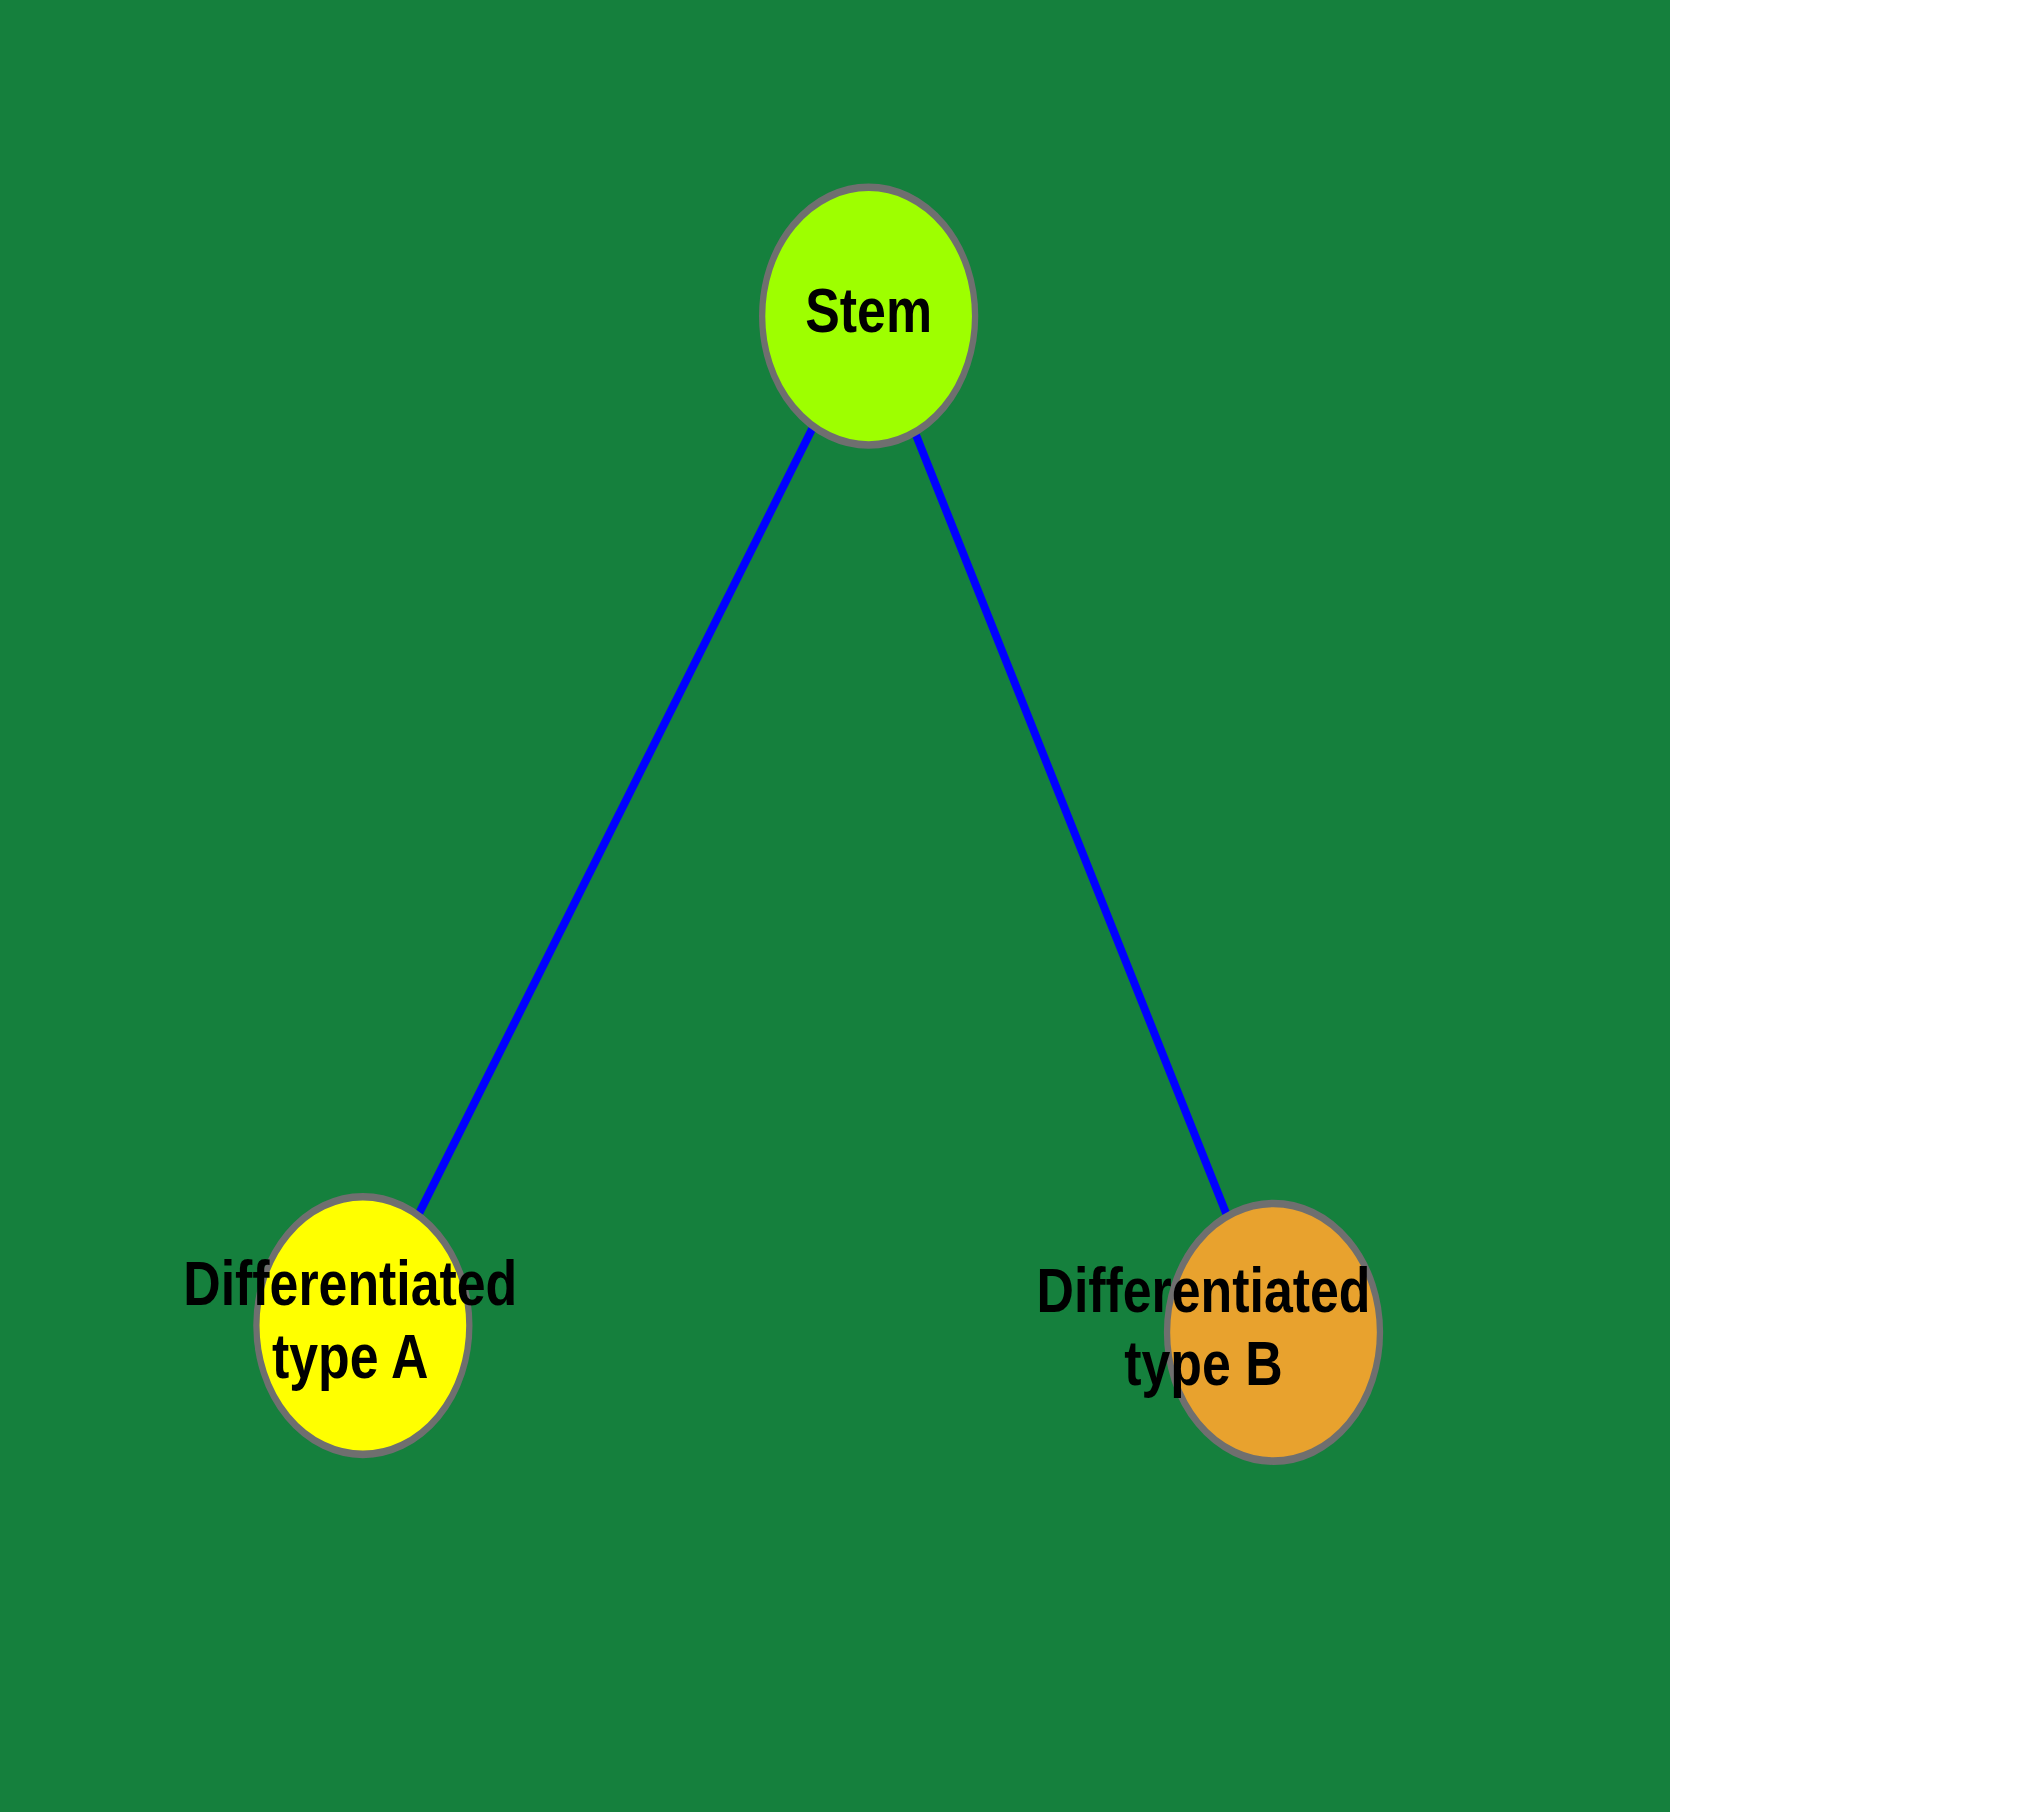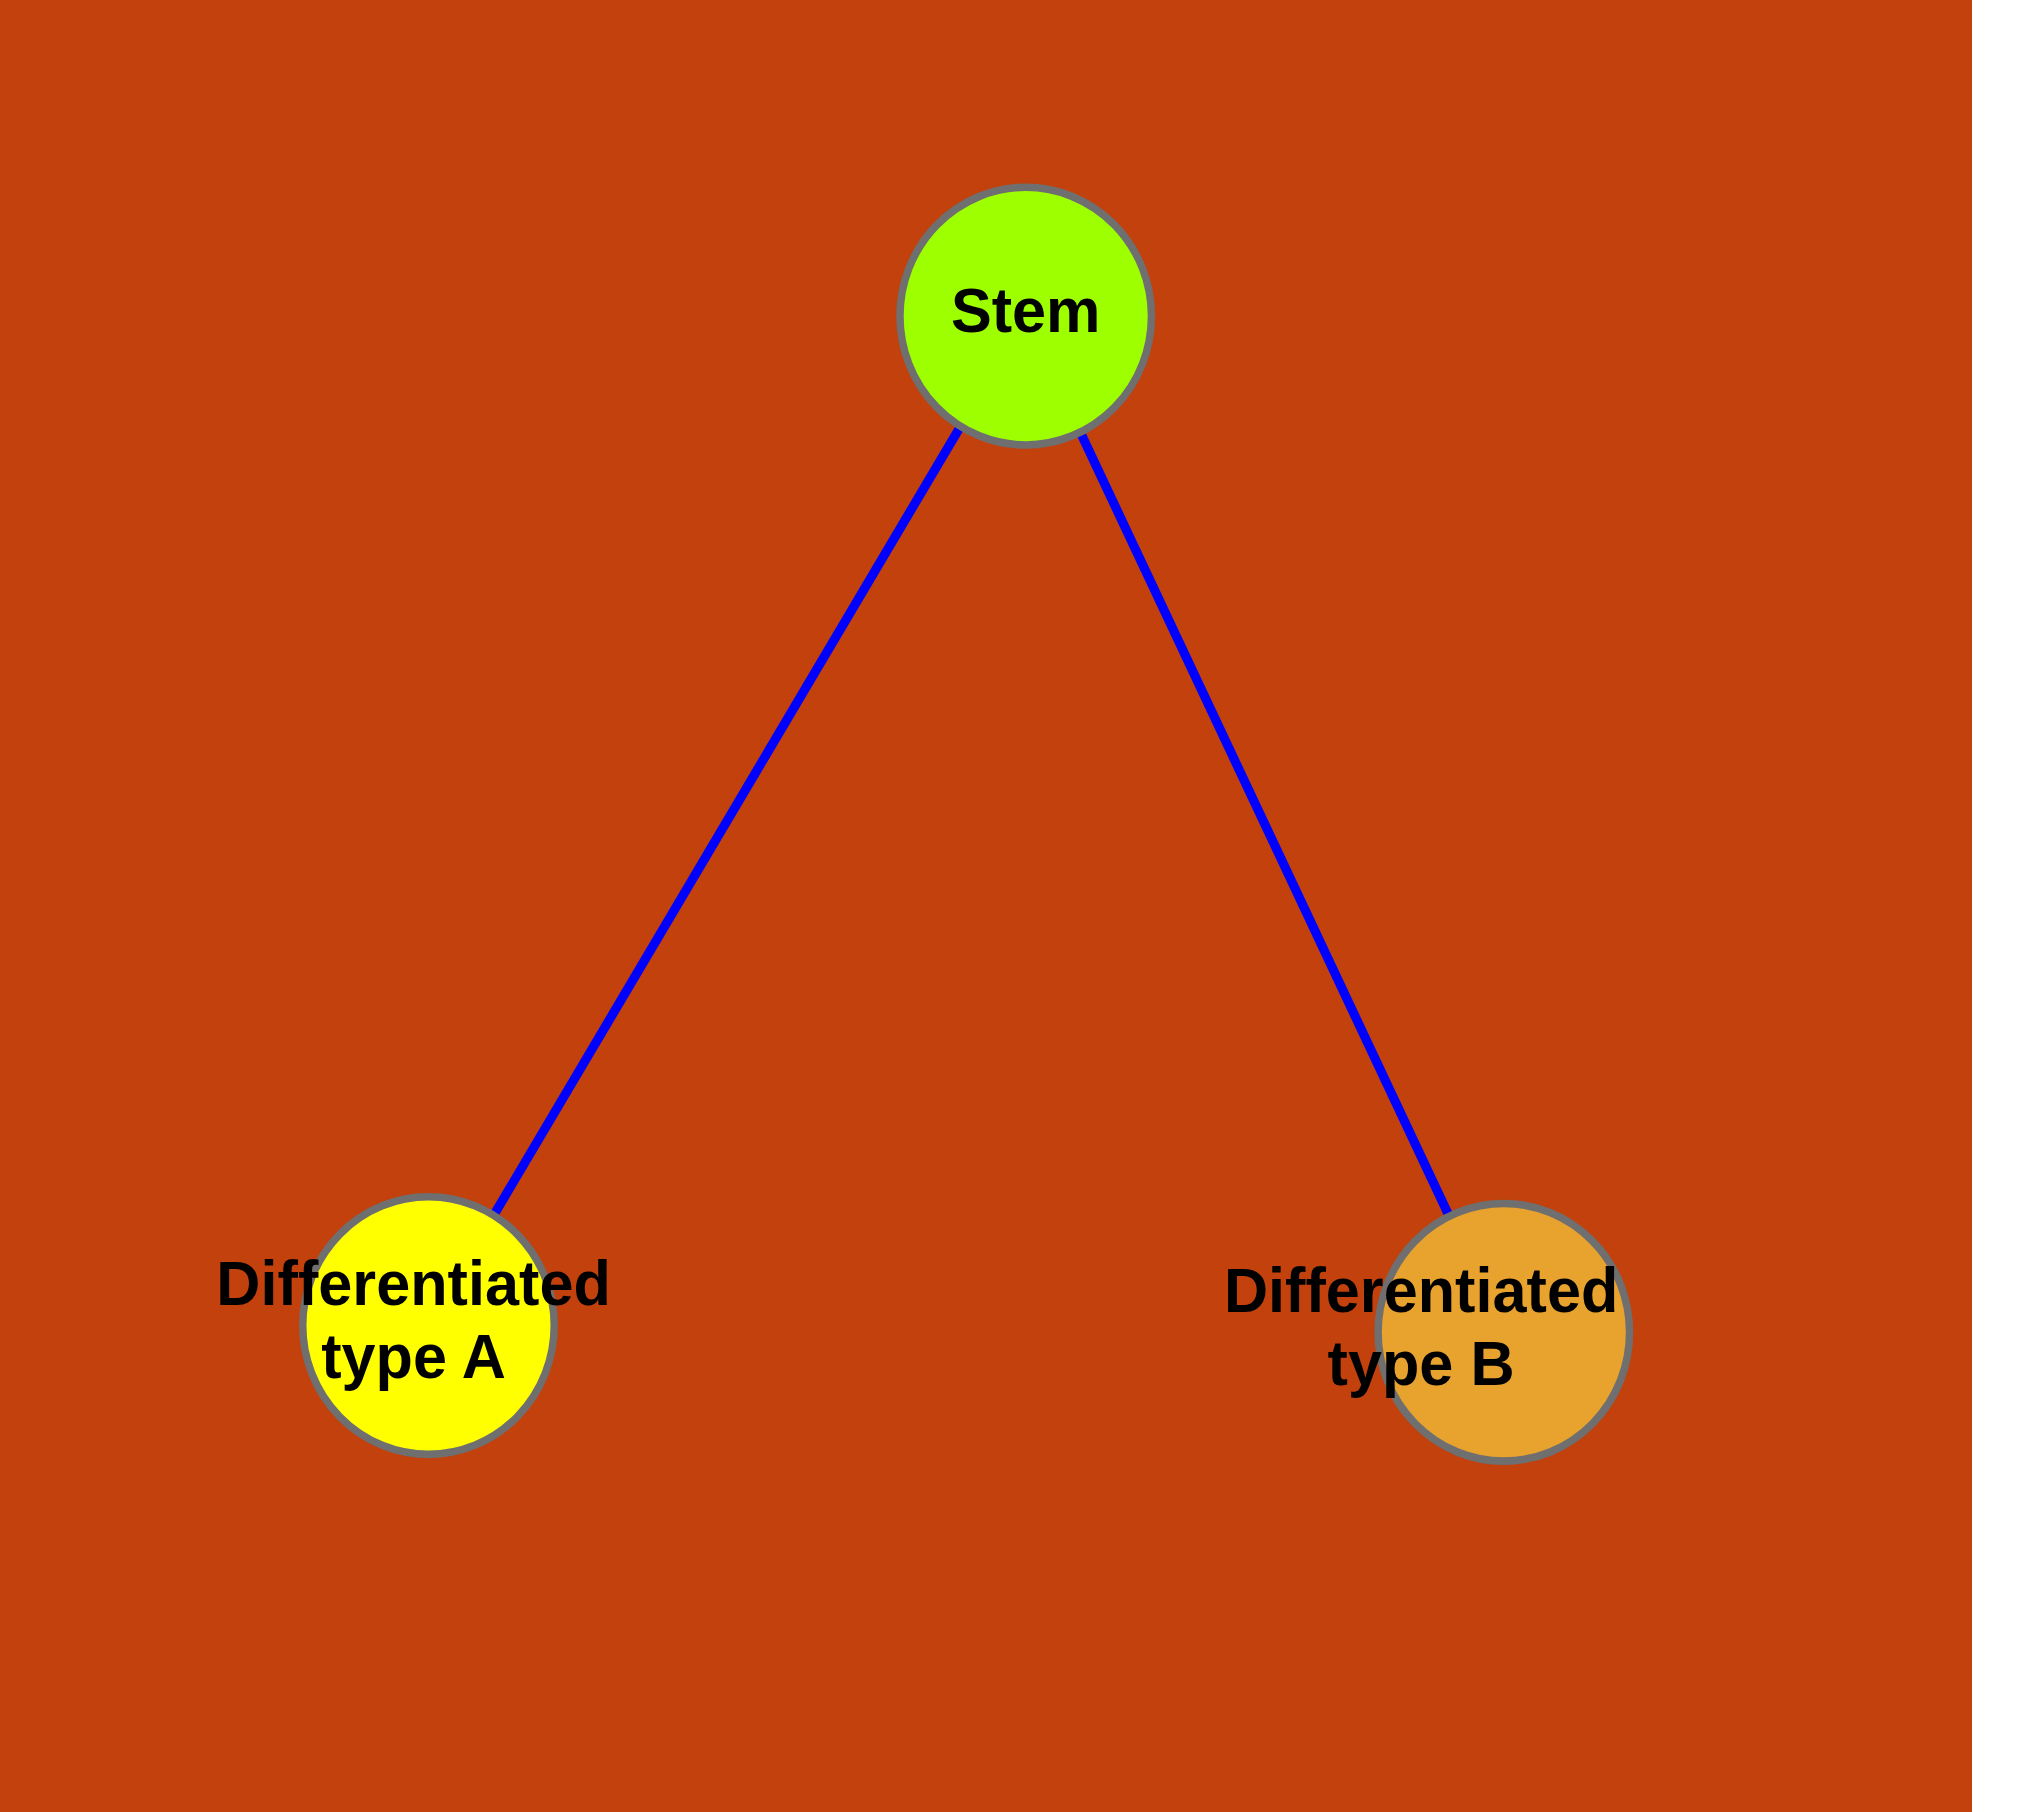--- a/index.html
+++ b/index.html
@@ -2,23 +2,23 @@
 <html style="font-size:13.6px"><head>
 <meta charset="utf-8">
 <style>
   html, body {
     margin: 0;
     padding: 0;
     background: #ffffff;
   }
   #canvas {
     position: relative;
-    width: 1972px;
+    width: 1670px;
     height: 1812px;
-    background: #c2410c;
+    background: #15803d;
     overflow: hidden;
     font-family: "Liberation Sans", sans-serif;
   }
   #graph-svg {
     position: absolute;
     inset: 0;
     width: 100%;
     height: 100%;
     display: block;
   }

